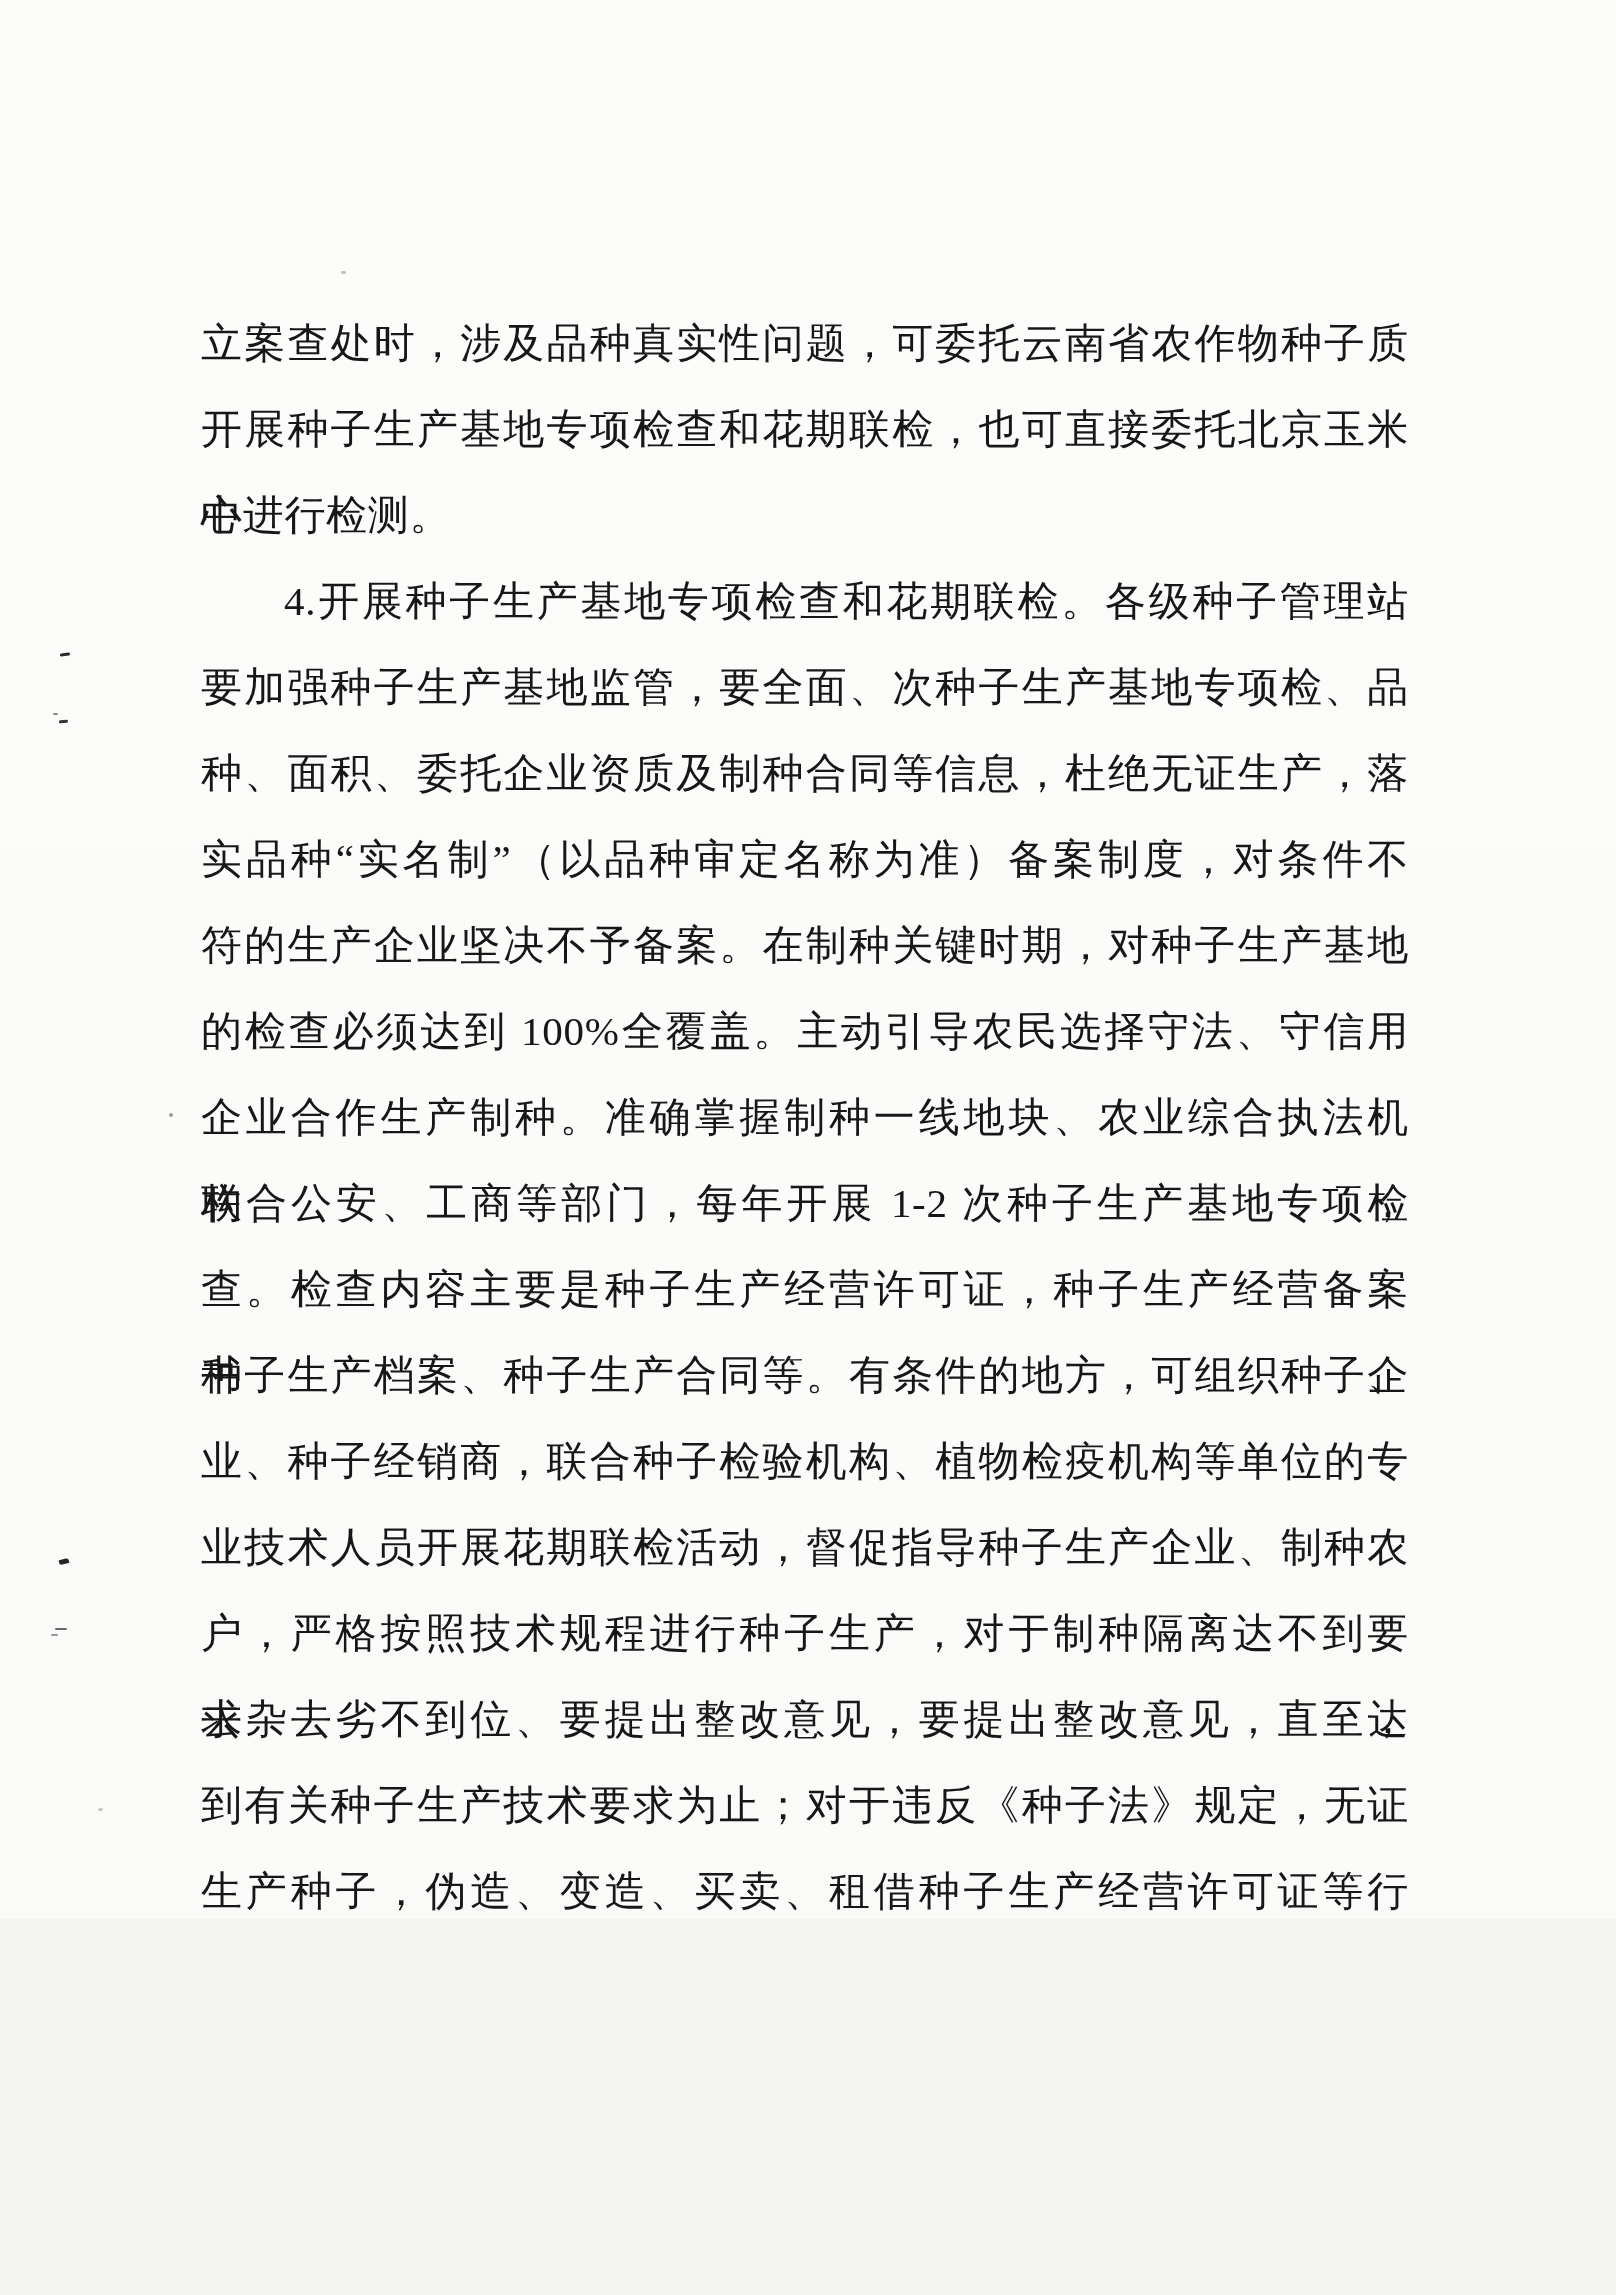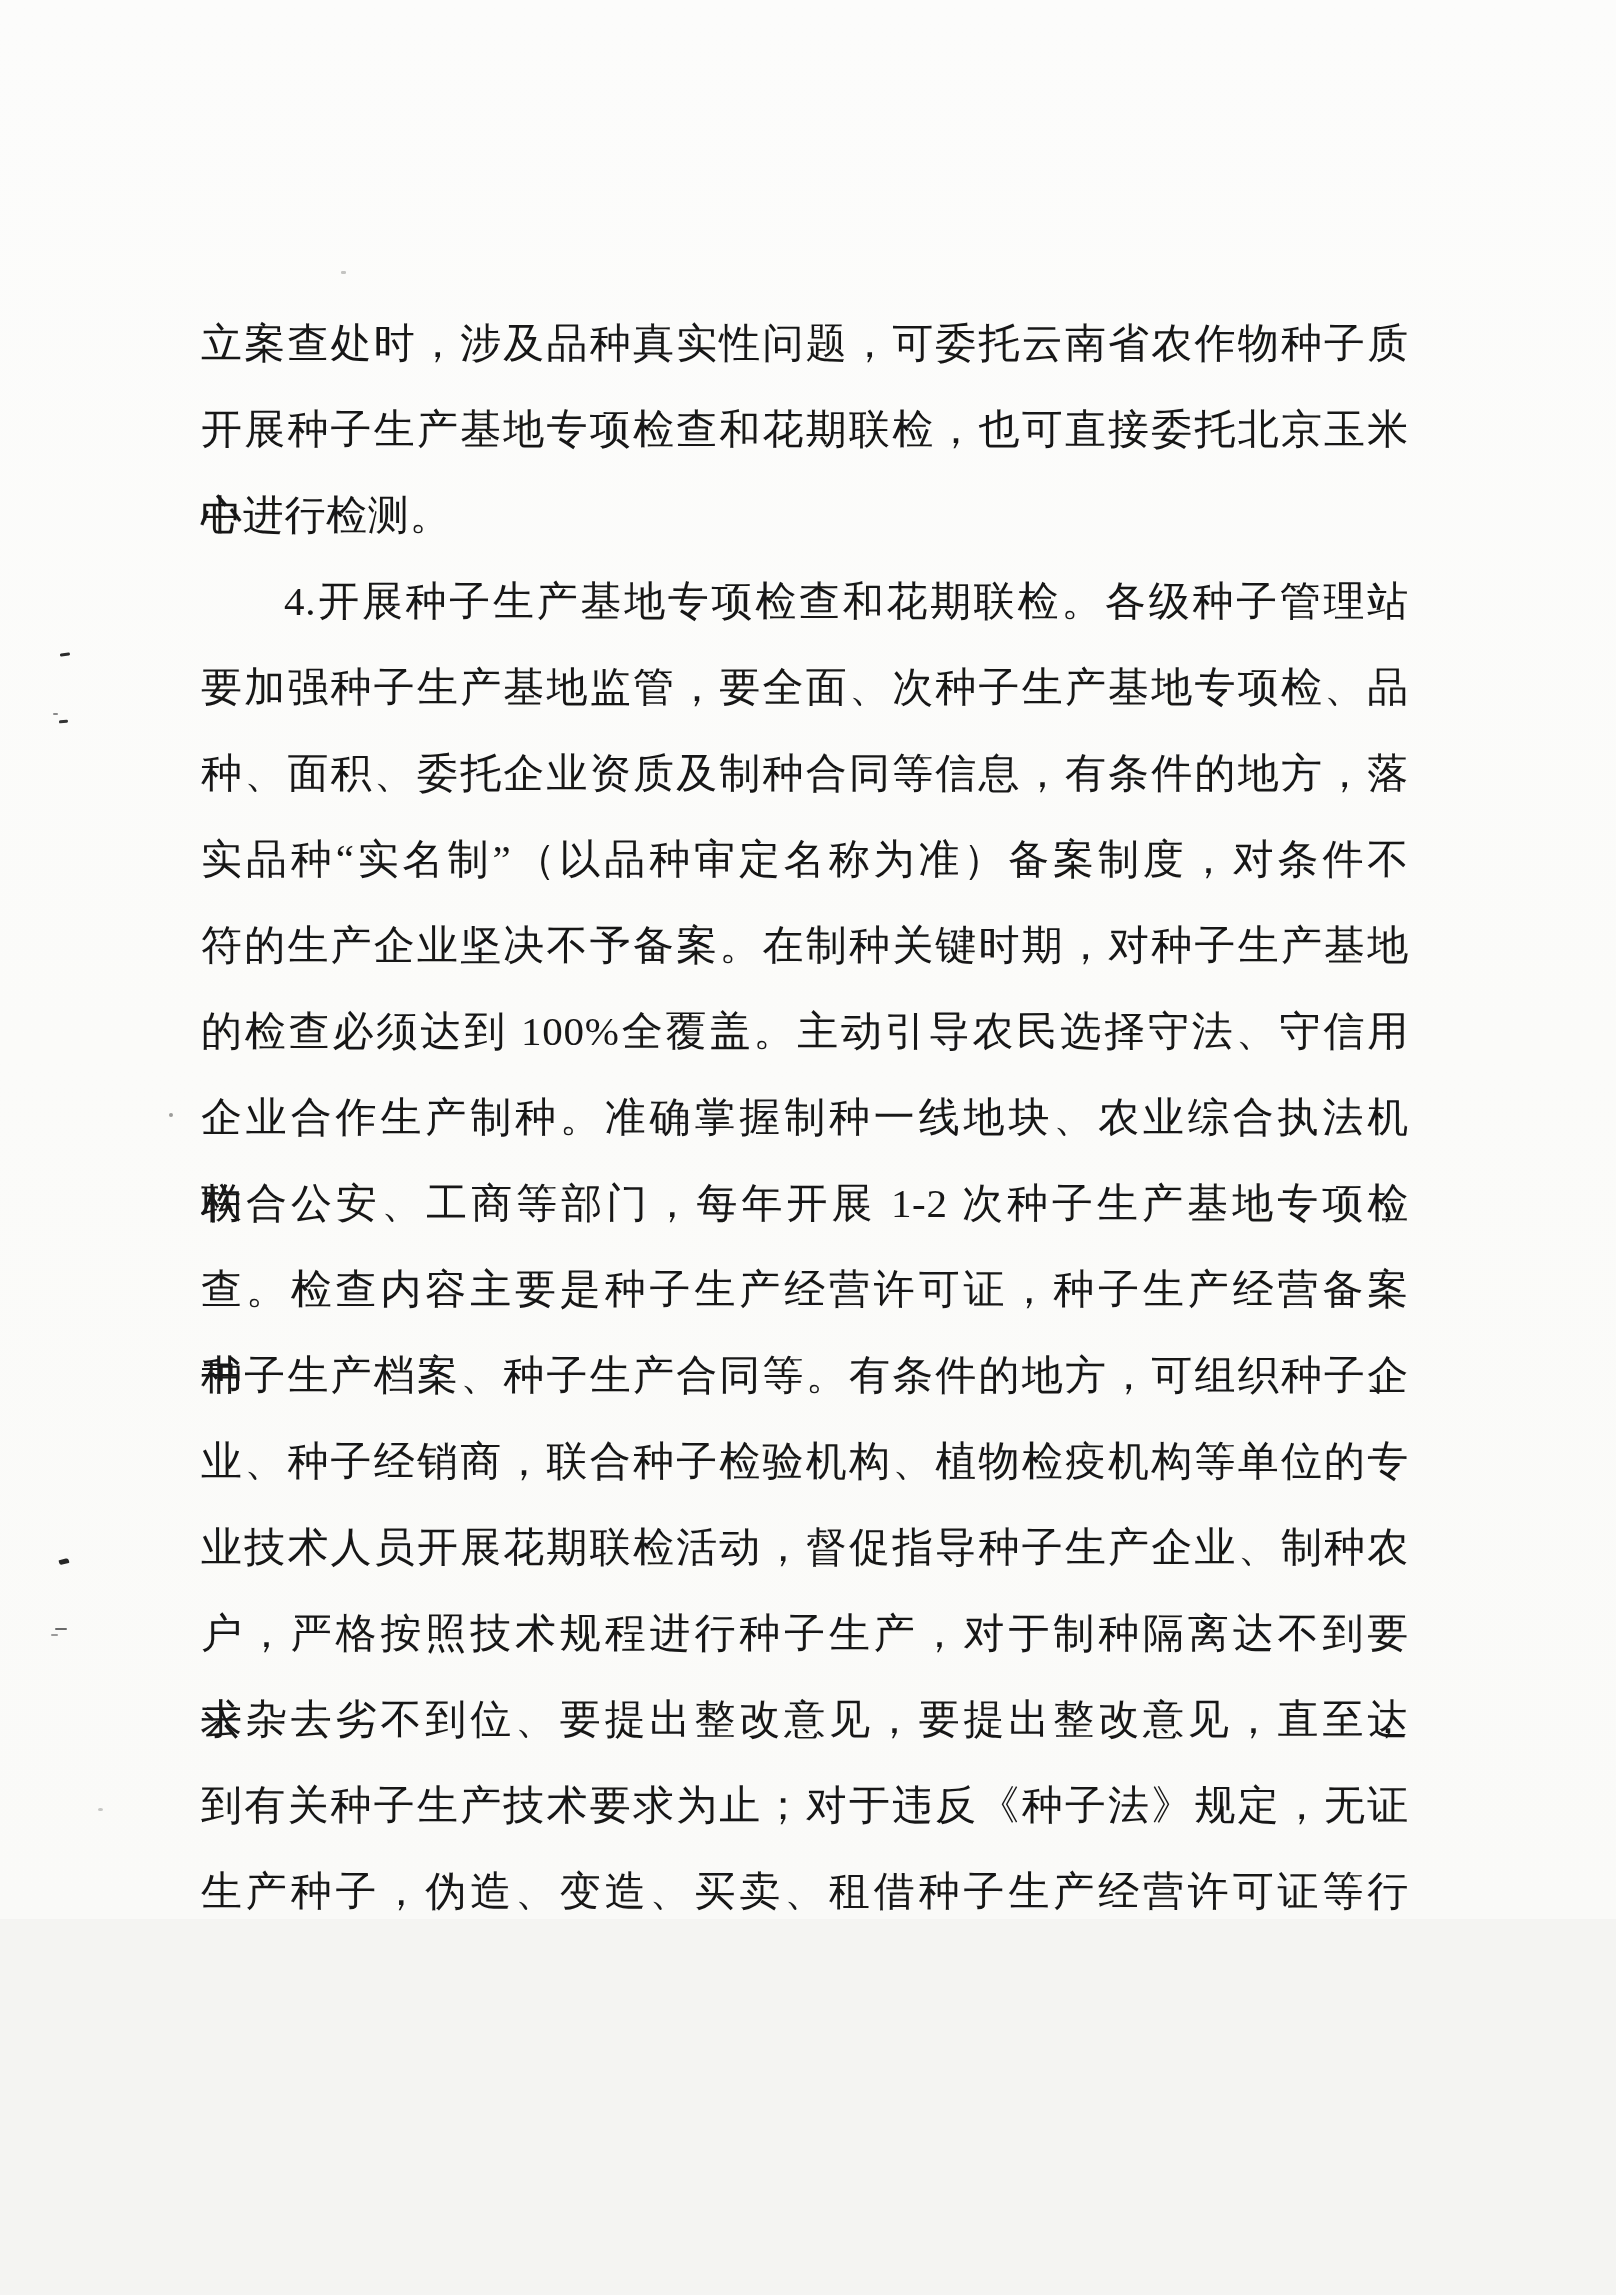--- a/index.html
+++ b/index.html
@@ -79,21 +79,21 @@
 
     <div>
       <div class="line">立案查处时，涉及品种真实性问题，可委托云南省农作物种子质</div>
       <div class="line">开展种子生产基地专项检查和花期联检，也可直接委托北京玉米中</div>
       <div class="line short">心进行检测。</div>
     </div>
 
     <div>
       <div class="line indent"><span class="bold">4.开展种子生产基地专项检查和花期联检。</span><span>各级种子管理站</span></div>
       <div class="line">要加强种子生产基地监管，要全面、次种子生产基地专项检、品</div>
-      <div class="line">种、面积、委托企业资质及制种合同等信息，有条件的地方，落</div>
+      <div class="line">种、面积、委托企业资质及制种合同等信息，杜绝无证生产，落</div>
       <div class="line">实品种“实名制”（以品种审定名称为准）备案制度，对条件不</div>
       <div class="line">符的生产企业坚决不予备案。在制种关键时期，对种子生产基地</div>
       <div class="line">的检查必须达到 100%全覆盖。主动引导农民选择守法、守信用</div>
       <div class="line">企业合作生产制种。准确掌握制种一线地块、农业综合执法机构，</div>
       <div class="line">联合公安、工商等部门，每年开展 1-2 次种子生产基地专项检</div>
       <div class="line">查。检查内容主要是种子生产经营许可证，种子生产经营备案书、</div>
       <div class="line">种子生产档案、种子生产合同等。有条件的地方，可组织种子企</div>
       <div class="line">业、种子经销商，联合种子检验机构、植物检疫机构等单位的专</div>
       <div class="line">业技术人员开展花期联检活动，督促指导种子生产企业、制种农</div>
       <div class="line">户，严格按照技术规程进行种子生产，对于制种隔离达不到要求，</div>

